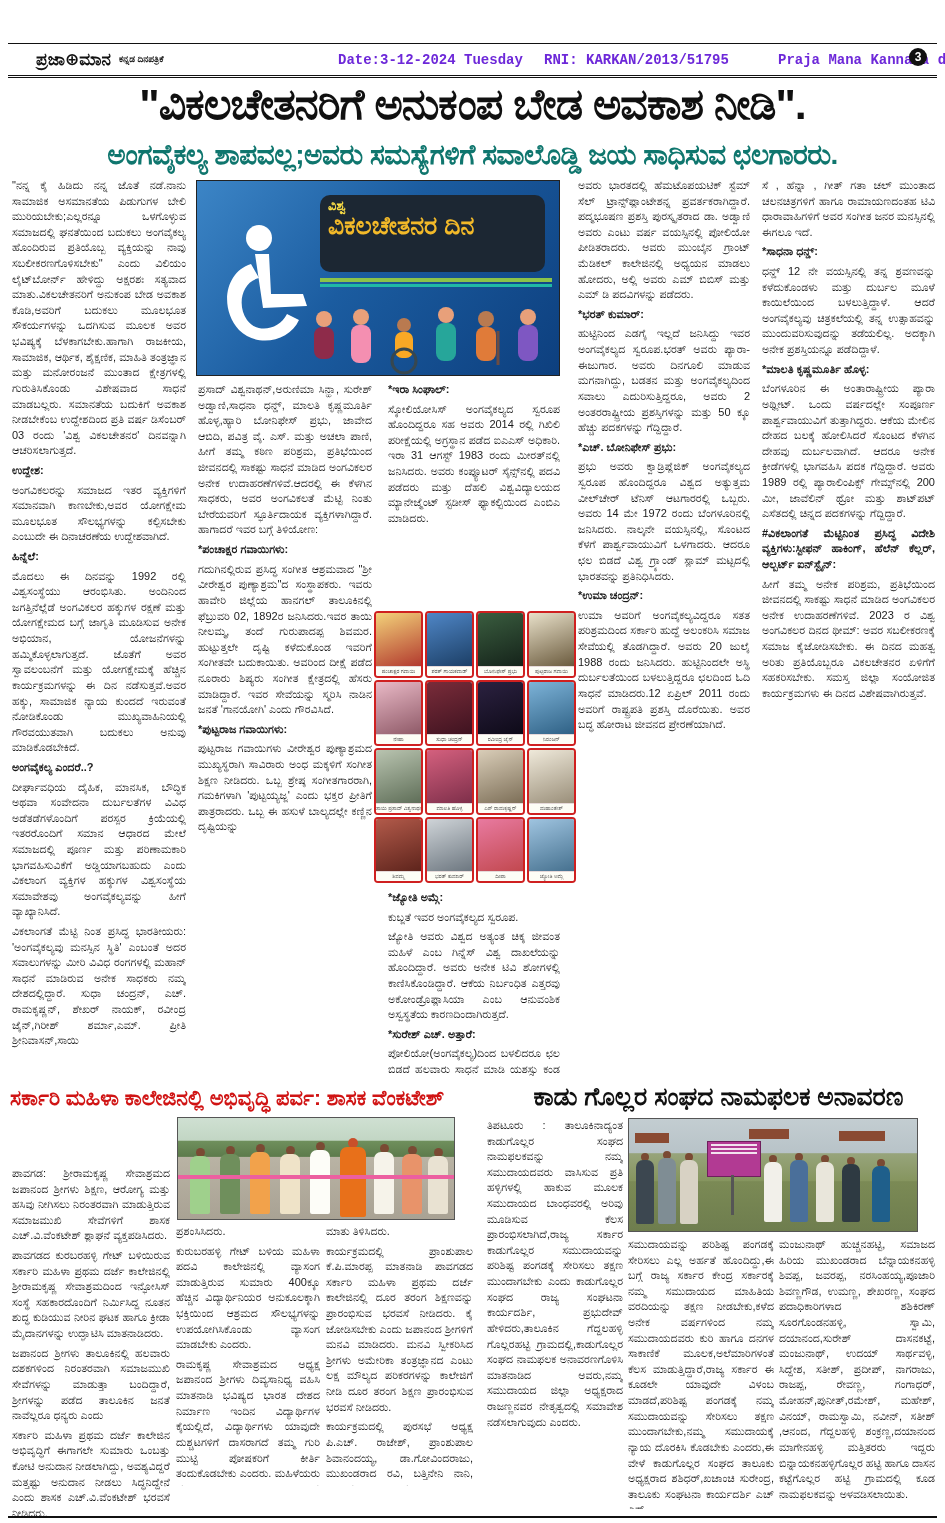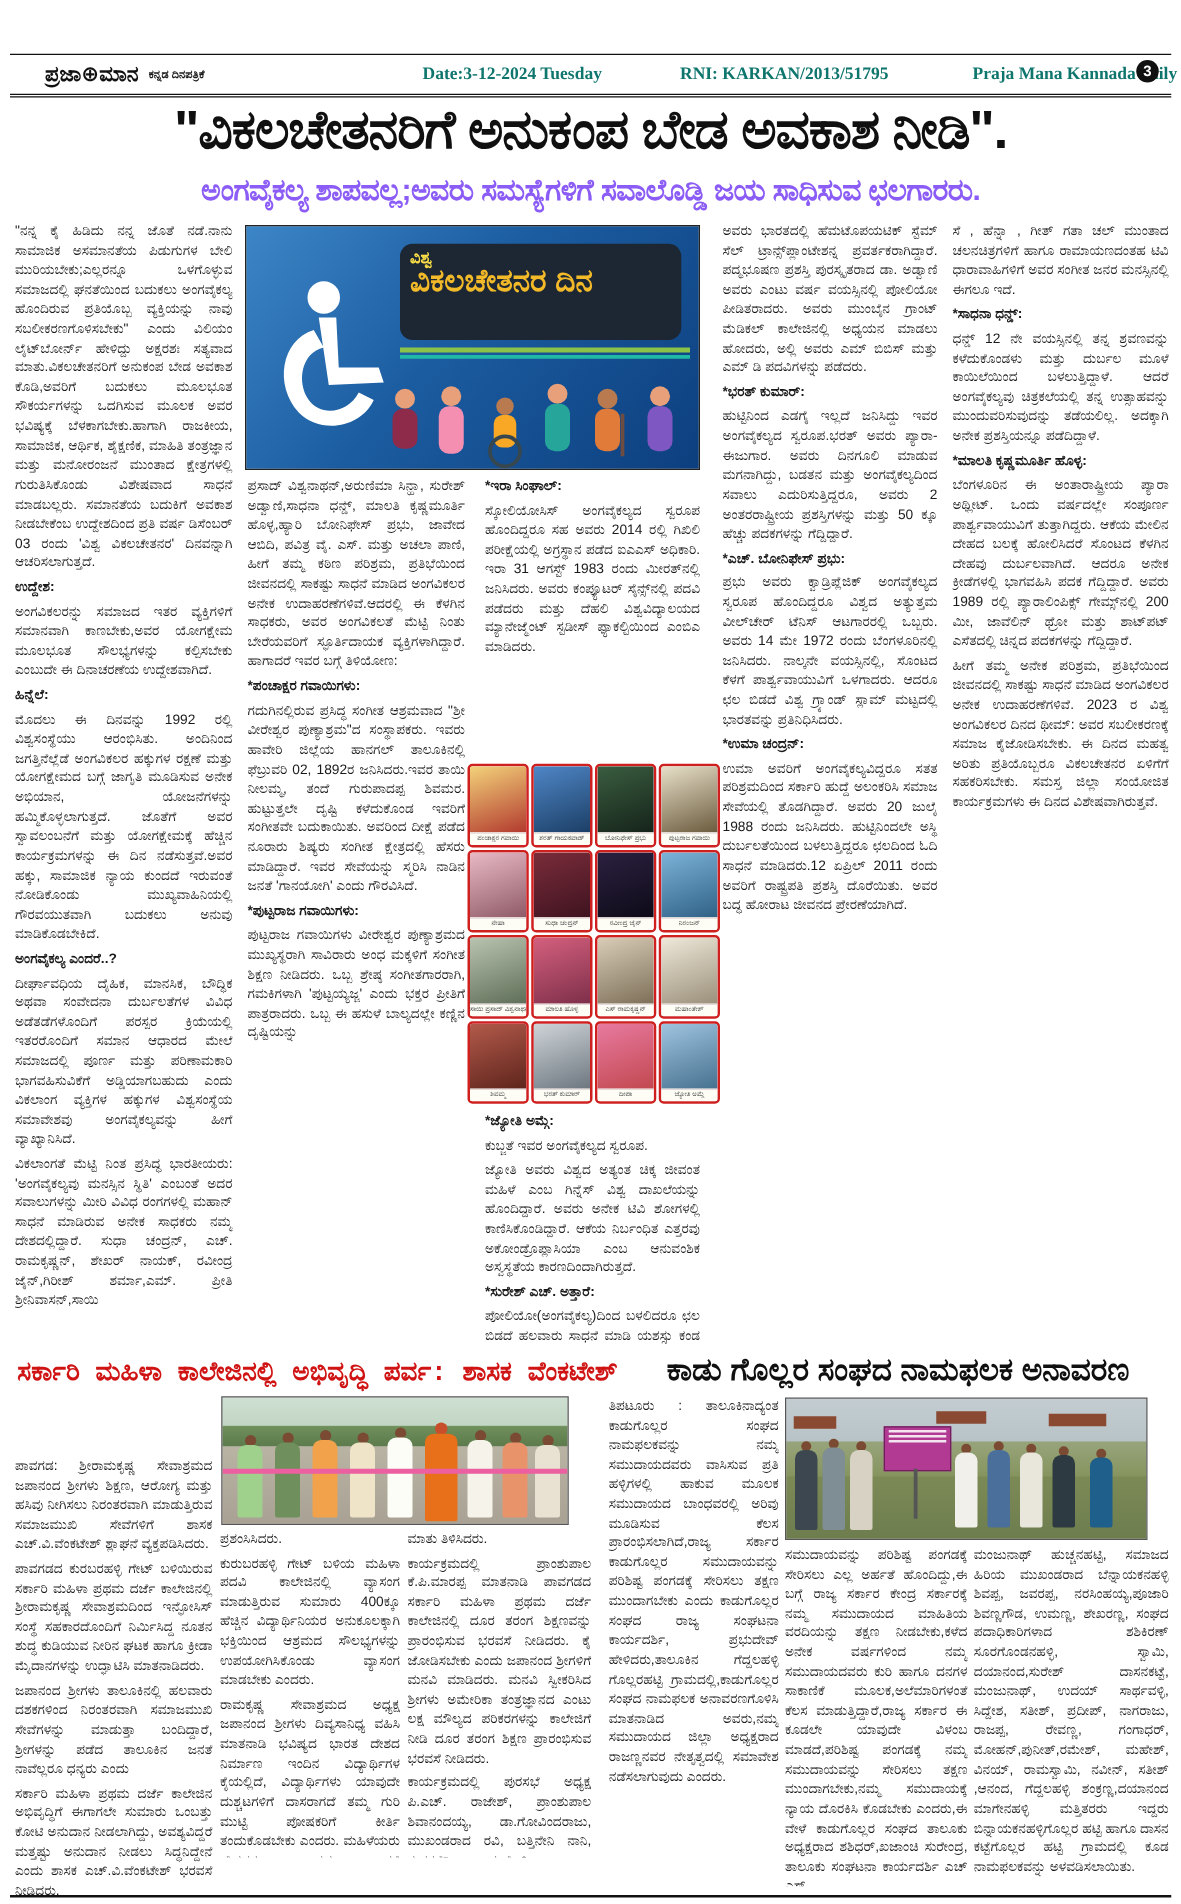--- a/index.html
+++ b/index.html
@@ -4,32 +4,32 @@
 <style>
   html,body{margin:0;padding:0;background:#ffffff;}
   #page{position:relative;width:945px;height:1523px;background:#fff;overflow:hidden;
         font-family:"Liberation Sans","DejaVu Sans",sans-serif;color:#1a1a1a;}
   
   #masthead{position:absolute;left:8px;top:43px;width:929px;height:31px;
             border-top:1px solid #111;border-bottom:3px double #111;
             display:flex;align-items:center;}
   .logo{font-weight:bold;font-size:17px;color:#111;margin-left:28px;white-space:nowrap;}
   .logo-sub{font-size:9px;font-weight:bold;margin-left:8px;white-space:nowrap;}
-  .head-item{font-family:Liberation Serif, serif;font-weight:bold;
-             font-size:14px;color:#0f766e;white-space:nowrap;}
+  .head-item{font-family:Liberation Mono, monospace;font-weight:bold;
+             font-size:14px;color:#6d28d9;white-space:nowrap;}
   #h-date{position:absolute;left:330px;}
   .pgnum{position:absolute;right:10px;top:4px;width:18px;height:18px;border-radius:50%;
          background:#111;color:#fff;font-size:12px;font-weight:bold;
          display:flex;align-items:center;justify-content:center;}
   
   #main-headline{position:absolute;left:8px;top:80px;width:929px;height:56px;
       font-size:43px;font-weight:bold;color:#101010;text-align:center;
       white-space:nowrap;overflow:hidden;letter-spacing:-1px;}
   #sub-headline{position:absolute;left:8px;top:139px;width:929px;height:36px;
-      font-size:24px;font-weight:bold;color:#8b5cf6;text-align:center;
+      font-size:28px;font-weight:bold;color:#0f766e;text-align:center;
       white-space:nowrap;overflow:hidden;letter-spacing:-0.5px;}
   
   .col{position:absolute;overflow:hidden;text-align:justify;font-size:11px;line-height:1.42;}
   .col p{margin:0 0 4px 0;}
   .col p.bd{font-weight:bold;}
   #c1{left:12px;top:178px;width:174px;height:898px;}
   #c2{left:198px;top:382px;width:174px;height:694px;}
   #c3a{left:388px;top:382px;width:172px;height:226px;}
   #c3b{left:388px;top:890px;width:172px;height:186px;}
   #c4{left:578px;top:178px;width:172px;height:898px;}
@@ -45,21 +45,21 @@
   .stripe2{position:absolute;left:34%;top:53%;width:64%;height:3px;background:#20b9a5;}
   
   #grid{position:absolute;left:374px;top:611px;width:202px;height:272px;
         display:grid;grid-template-columns:repeat(4,1fr);grid-template-rows:repeat(4,1fr);gap:2px;}
   .cell{border:2px solid #cf2020;border-radius:4px;background:#fff;display:flex;flex-direction:column;overflow:hidden;}
   .cell .ph{flex:1;}
   .cell .cap{height:9px;background:#fdfdf6;font-size:5.5px;color:#333;text-align:center;
              overflow:hidden;white-space:nowrap;line-height:9px;border-top:1px solid #e5d9d9;}
   
   #hl-left{position:absolute;left:10px;top:1086px;width:488px;height:30px;
-     font-size:21px;font-weight:bold;color:#d01414;text-align:center;white-space:nowrap;overflow:hidden;font-family:Liberation Mono, monospace;}
+     font-size:21px;font-weight:bold;color:#d01414;text-align:left;white-space:nowrap;overflow:hidden;}
   #hl-right{position:absolute;left:500px;top:1082px;width:437px;height:32px;
      font-size:25px;font-weight:bold;color:#101010;text-align:center;white-space:nowrap;overflow:hidden;}
   #bl-c1{left:12px;top:1166px;width:158px;height:372px;}
   #bl-c2{left:176px;top:1224px;width:144px;height:262px;}
   #bl-c3{left:326px;top:1224px;width:147px;height:262px;}
   #br-c1{left:487px;top:1118px;width:136px;height:392px;}
   #br-c2{left:628px;top:1237px;width:146px;height:272px;}
   #br-c3{left:779px;top:1237px;width:156px;height:272px;}
   
   #photo-left{position:absolute;left:177px;top:1117px;width:276px;height:101px;
@@ -172,20 +172,21 @@
       <p>ಪ್ರಭು ಅವರು ಕ್ವಾಡ್ರಿಪ್ಲೆಜಿಕ್ ಅಂಗವೈಕಲ್ಯದ ಸ್ವರೂಪ ಹೊಂದಿದ್ದರೂ ವಿಶ್ವದ ಅತ್ಯುತ್ತಮ ವೀಲ್‌ಚೇರ್ ಟೆನಿಸ್ ಆಟಗಾರರಲ್ಲಿ ಒಬ್ಬರು. ಅವರು 14 ಮೇ 1972 ರಂದು ಬೆಂಗಳೂರಿನಲ್ಲಿ ಜನಿಸಿದರು. ನಾಲ್ಕನೇ ವಯಸ್ಸಿನಲ್ಲಿ, ಸೊಂಟದ ಕೆಳಗೆ ಪಾರ್ಶ್ವವಾಯುವಿಗೆ ಒಳಗಾದರು. ಆದರೂ ಛಲ ಬಿಡದೆ ವಿಶ್ವ ಗ್ರ್ಯಾಂಡ್ ಸ್ಲಾಮ್ ಮಟ್ಟದಲ್ಲಿ ಭಾರತವನ್ನು ಪ್ರತಿನಿಧಿಸಿದರು.</p>
       <p class="bd">*ಉಮಾ ಚಂದ್ರನ್:</p>
       <p>ಉಮಾ ಅವರಿಗೆ ಅಂಗವೈಕಲ್ಯವಿದ್ದರೂ ಸತತ ಪರಿಶ್ರಮದಿಂದ ಸರ್ಕಾರಿ ಹುದ್ದೆ ಅಲಂಕರಿಸಿ ಸಮಾಜ ಸೇವೆಯಲ್ಲಿ ತೊಡಗಿದ್ದಾರೆ. ಅವರು 20 ಜುಲೈ 1988 ರಂದು ಜನಿಸಿದರು. ಹುಟ್ಟಿನಿಂದಲೇ ಅಸ್ಥಿ ದುರ್ಬಲತೆಯಿಂದ ಬಳಲುತ್ತಿದ್ದರೂ ಛಲದಿಂದ ಓದಿ ಸಾಧನೆ ಮಾಡಿದರು.12 ಏಪ್ರಿಲ್ 2011 ರಂದು ಅವರಿಗೆ ರಾಷ್ಟ್ರಪತಿ ಪ್ರಶಸ್ತಿ ದೊರೆಯಿತು. ಅವರ ಬದ್ಧ ಹೋರಾಟ ಜೀವನದ ಪ್ರೇರಣೆಯಾಗಿದೆ.</p>
     </div>
   <div class="col" id="c5">
       <p>ಸೆ , ಹೆನ್ನಾ , ಗೀತ್ ಗತಾ ಚಲ್ ಮುಂತಾದ ಚಲನಚಿತ್ರಗಳಿಗೆ ಹಾಗೂ ರಾಮಾಯಣದಂತಹ ಟಿವಿ ಧಾರಾವಾಹಿಗಳಿಗೆ ಅವರ ಸಂಗೀತ ಜನರ ಮನಸ್ಸಿನಲ್ಲಿ ಈಗಲೂ ಇದೆ.</p>
       <p class="bd">*ಸಾಧನಾ ಧನ್ಡ್:</p>
       <p>ಧನ್ಡ್ 12 ನೇ ವಯಸ್ಸಿನಲ್ಲಿ ತನ್ನ ಶ್ರವಣವನ್ನು ಕಳೆದುಕೊಂಡಳು ಮತ್ತು ದುರ್ಬಲ ಮೂಳೆ ಕಾಯಿಲೆಯಿಂದ ಬಳಲುತ್ತಿದ್ದಾಳೆ. ಆದರೆ ಅಂಗವೈಕಲ್ಯವು ಚಿತ್ರಕಲೆಯಲ್ಲಿ ತನ್ನ ಉತ್ಸಾಹವನ್ನು ಮುಂದುವರಿಸುವುದನ್ನು ತಡೆಯಲಿಲ್ಲ. ಅದಕ್ಕಾಗಿ ಅನೇಕ ಪ್ರಶಸ್ತಿಯನ್ನೂ ಪಡೆದಿದ್ದಾಳೆ.</p>
       <p class="bd">*ಮಾಲತಿ ಕೃಷ್ಣಮೂರ್ತಿ ಹೊಳ್ಳ:</p>
       <p>ಬೆಂಗಳೂರಿನ ಈ ಅಂತಾರಾಷ್ಟ್ರೀಯ ಪ್ಯಾರಾ ಅಥ್ಲೀಟ್. ಒಂದು ವರ್ಷದಲ್ಲೇ ಸಂಪೂರ್ಣ ಪಾರ್ಶ್ವವಾಯುವಿಗೆ ತುತ್ತಾಗಿದ್ದರು. ಆಕೆಯ ಮೇಲಿನ ದೇಹದ ಬಲಕ್ಕೆ ಹೋಲಿಸಿದರೆ ಸೊಂಟದ ಕೆಳಗಿನ ದೇಹವು ದುರ್ಬಲವಾಗಿದೆ. ಆದರೂ ಅನೇಕ ಕ್ರೀಡೆಗಳಲ್ಲಿ ಭಾಗವಹಿಸಿ ಪದಕ ಗೆದ್ದಿದ್ದಾರೆ. ಅವರು 1989 ರಲ್ಲಿ ಪ್ಯಾರಾಲಿಂಪಿಕ್ಸ್ ಗೇಮ್ಸ್‌ನಲ್ಲಿ 200 ಮೀ, ಜಾವೆಲಿನ್ ಥ್ರೋ ಮತ್ತು ಶಾಟ್‌ಪಟ್ ಎಸೆತದಲ್ಲಿ ಚಿನ್ನದ ಪದಕಗಳನ್ನು ಗೆದ್ದಿದ್ದಾರೆ.</p>
+      <p class="bd">#ವಿಕಲಾಂಗತೆ ಮೆಟ್ಟಿನಿಂತ ಪ್ರಸಿದ್ಧ ವಿದೇಶಿ ವ್ಯಕ್ತಿಗಳು:ಸ್ಟೀಫನ್ ಹಾಕಿಂಗ್, ಹೆಲೆನ್ ಕೆಲ್ಲರ್, ಆಲ್ಬರ್ಟ್ ಐನ್‌ಸ್ಟೈನ್:</p>
       <p>ಹೀಗೆ ತಮ್ಮ ಅನೇಕ ಪರಿಶ್ರಮ, ಪ್ರತಿಭೆಯಿಂದ ಜೀವನದಲ್ಲಿ ಸಾಕಷ್ಟು ಸಾಧನೆ ಮಾಡಿದ ಅಂಗವಿಕಲರ ಅನೇಕ ಉದಾಹರಣೆಗಳಿವೆ. 2023 ರ ವಿಶ್ವ ಅಂಗವಿಕಲರ ದಿನದ ಥೀಮ್: ಅವರ ಸಬಲೀಕರಣಕ್ಕೆ ಸಮಾಜ ಕೈಜೋಡಿಸಬೇಕು. ಈ ದಿನದ ಮಹತ್ವ ಅರಿತು ಪ್ರತಿಯೊಬ್ಬರೂ ವಿಕಲಚೇತನರ ಏಳಿಗೆಗೆ ಸಹಕರಿಸಬೇಕು. ಸಮಸ್ತ ಜಿಲ್ಲಾ ಸಂಯೋಜಿತ ಕಾರ್ಯಕ್ರಮಗಳು ಈ ದಿನದ ವಿಶೇಷವಾಗಿರುತ್ತವೆ.</p>
     </div>
 
   <div id="grid">
       <div class="cell">
         <div class="ph" style="background: linear-gradient(160deg, rgb(243, 210, 122), rgb(178, 58, 46));"></div>
         <div class="cap">ಪಂಚಾಕ್ಷರ ಗವಾಯಿ</div>
       </div>
       <div class="cell">
         <div class="ph" style="background: linear-gradient(160deg, rgb(79, 134, 198), rgb(28, 63, 102));"></div>

